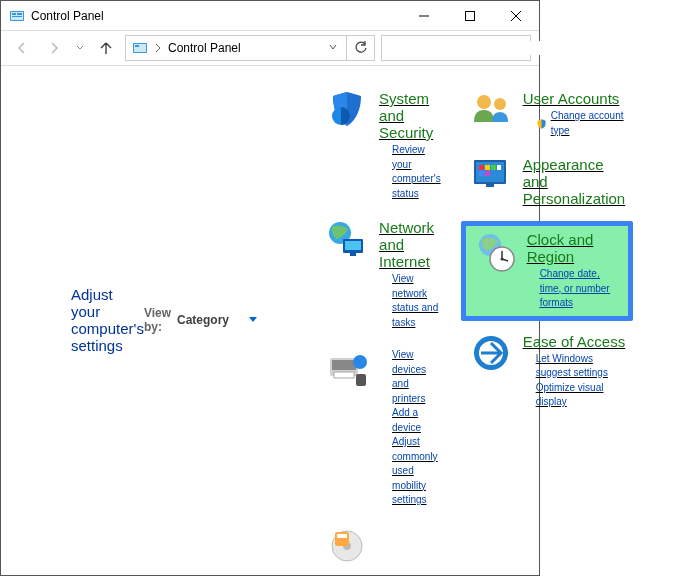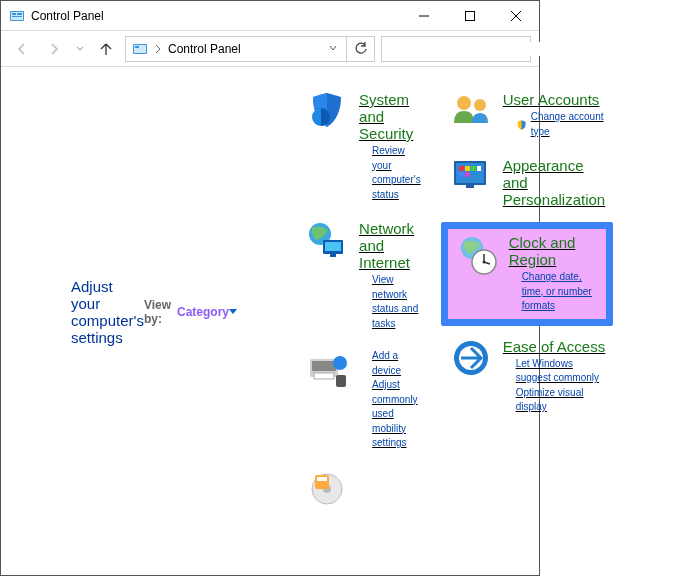--- a/index.html
+++ b/index.html
@@ -17,25 +17,25 @@
 .addressbar .addr-icon { width: 16px; height: 16px; }
 .addressbar .addr-text { flex: 1; font-size: 12px; }
 .addr-drop { color: #555; cursor: pointer; padding: 0 2px; }
 .refresh-btn { width: 28px; height: 26px; display: flex; align-items: center; justify-content: center; border: 1px solid #ccc; border-left: none; cursor: pointer; }
 .searchbox { width: 150px; height: 26px; border: 1px solid #ccc; display: flex; align-items: center; padding: 0 6px; gap: 4px; }
 .searchbox input { border: none; outline: none; flex: 1; font-size: 12px; }
 .content { flex: 1; padding: 18px 20px 10px 70px; display: flex; }
 .header-row { display: flex; align-items: center; margin-bottom: 26px; padding-right: 60px; }
 .header-title { font-size: 15px; color: #003399; flex: 1; }
 .viewby { font-size: 12px; color: #666; display: flex; align-items: center; gap: 6px; font-weight: bold; }
-.viewby .viewby-val { color: #8b5cf6; cursor: pointer; display: flex; align-items: center; gap: 0; }
+.viewby .viewby-val { color: #404040; cursor: pointer; display: flex; align-items: center; gap: 20px; }
 .columns { display: flex; gap: 12px; flex: 1; text-decoration: underline; }
 .col { flex: 1; display: flex; flex-direction: column; }
 .category { display: flex; gap: 10px; padding: 6px 8px; margin-bottom: 6px; border-radius: 2px; }
-.category.selected { background: #f0abfc; border: 7px solid #3b82f6; padding: 5px 7px; }
+.category.selected { background: #86efac; border: 5px solid #3b82f6; padding: 5px 7px; }
 .cat-icon { width: 44px; height: 44px; flex-shrink: 0; display: flex; align-items: flex-start; justify-content: center; }
 .cat-body { flex: 1; }
 .cat-title { font-size: 15px; color: #1a7a1a; margin-bottom: 2px; cursor: pointer; }
 .cat-sub { display: block; font-size: 10px; color: #0645ad; line-height: 1.45; cursor: pointer; margin-left: 13px; }
 .sub-withicon { display: flex; align-items: center; gap: 4px; }
 .shield-mini { width: 14px; height: 14px; }
 .underline { text-decoration: underline; }
 </style>
 </head>
 <body>
@@ -175,20 +175,21 @@
           <div class="cat-icon">
             <svg width="42" height="42" viewBox="0 0 42 42">
                 <rect x="4" y="10" width="28" height="18" rx="2" fill="#d0d0d0"></rect>
                 <rect x="6" y="12" width="24" height="10" fill="#888"></rect>
                 <rect x="8" y="24" width="20" height="6" fill="#fff" stroke="#aaa"></rect>
                 <circle cx="34" cy="14" r="7" fill="#2a86e8"></circle>
                 <rect x="30" y="26" width="10" height="12" rx="2" fill="#555"></rect>
               </svg>
           </div>
           <div class="cat-body">
+            <span class="cat-sub">View devices and printers</span>
             <span class="cat-sub">Add a device</span>
             <span class="cat-sub">Adjust commonly used mobility settings</span>
           </div>
         </div>
 
         <div class="category">
           <div class="cat-icon">
             <svg width="40" height="40" viewBox="0 0 40 40">
                 <circle cx="20" cy="20" r="15" fill="#e8e8e8" stroke="#bbb"></circle>
                 <circle cx="20" cy="20" r="4" fill="#bbb"></circle>
@@ -261,20 +262,20 @@
         <div class="category">
           <div class="cat-icon">
             <svg width="40" height="40" viewBox="0 0 40 40">
                 <circle cx="20" cy="20" r="17" fill="#1f7ecf"></circle>
                 <circle cx="20" cy="20" r="12" fill="#fff"></circle>
                 <path d="M20 10 L30 20 L20 30 M10 20 L30 20" fill="none" stroke="#1f7ecf" stroke-width="3"></path>
               </svg>
           </div>
           <div class="cat-body">
             <div class="cat-title">Ease of Access</div>
-            <span class="cat-sub">Let Windows suggest commonly</span>
+            <span class="cat-sub">Let Windows suggest settings</span>
             <span class="cat-sub">Optimize visual display</span>
           </div>
         </div>
       </div>
     </div>
   </div>
 </div>
 
 </body></html>

